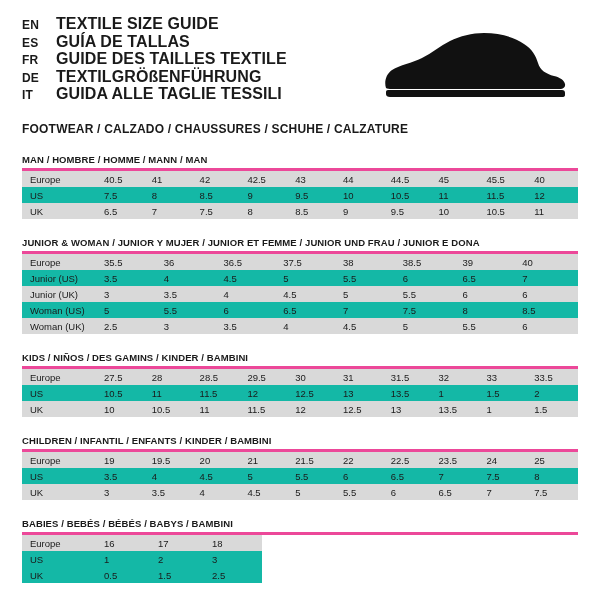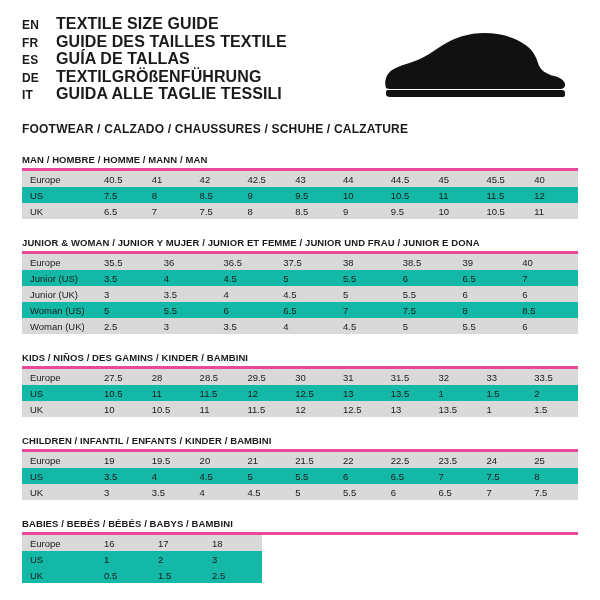--- a/index.html
+++ b/index.html
@@ -111,26 +111,26 @@
 
 <div class="page">
 
   <div class="header">
     <div class="lang-list">
       <div class="lang-row">
         <span class="lang-code">EN</span>
         <span class="lang-title">TEXTILE SIZE GUIDE</span>
       </div>
       <div class="lang-row">
+        <span class="lang-code">ES</span>
+        <span class="lang-title">GUÍA DE TALLAS</span>
+      </div>
+      <div class="lang-row">
         <span class="lang-code">FR</span>
         <span class="lang-title">GUIDE DES TAILLES TEXTILE</span>
-      </div>
-      <div class="lang-row">
-        <span class="lang-code">ES</span>
-        <span class="lang-title">GUÍA DE TALLAS</span>
       </div>
       <div class="lang-row">
         <span class="lang-code">DE</span>
         <span class="lang-title">TEXTILGRÖßENFÜHRUNG</span>
       </div>
       <div class="lang-row">
         <span class="lang-code">IT</span>
         <span class="lang-title">GUIDA ALLE TAGLIE TESSILI</span>
       </div>
     </div>

